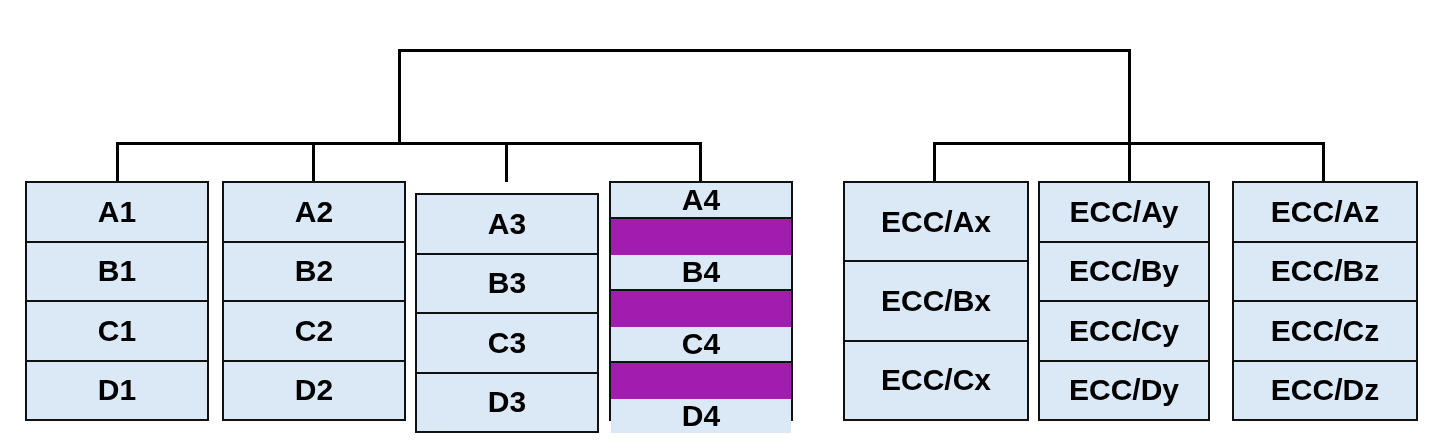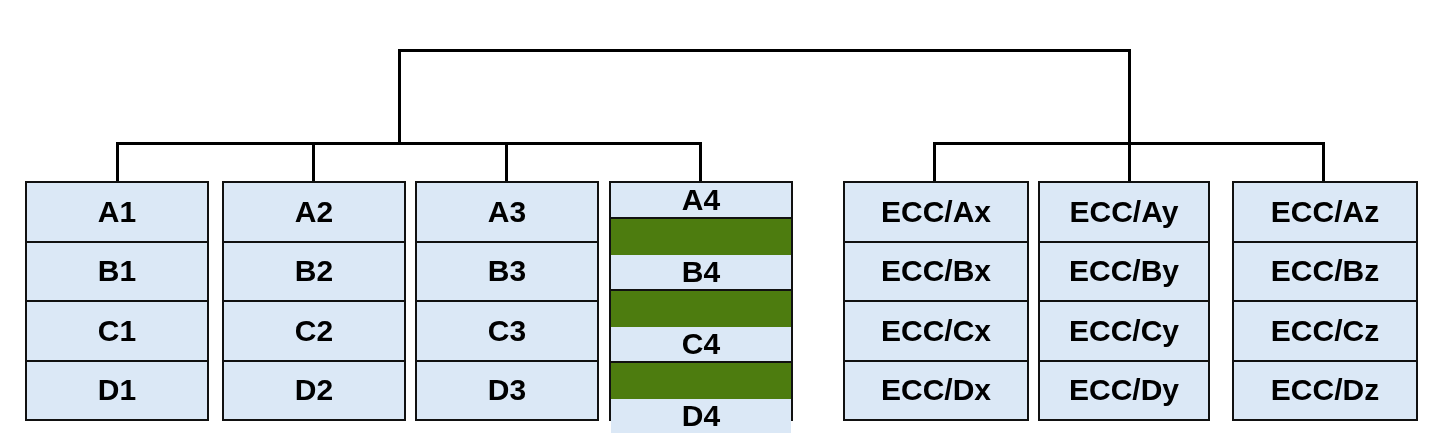--- a/index.html
+++ b/index.html
@@ -35,25 +35,25 @@
   
   .tbl {
     position: absolute;
     top: 181px;
     width: 184px;
     height: 240px;
     box-sizing: border-box;
     border: 2px solid #111111;
     display: flex;
     flex-direction: column;
-    background: #4d7c0f;
+    background: #a21caf;
   }
   .t1 { left: 25px; }
   .t2 { left: 222px; }
-  .t3 { left: 415px; }
+  .t3 { left: 415px; margin-top: 12px; }
   .t4 { left: 609px; gap: 36px; }
   .t5 { left: 843px; width: 186px; }
   .t6 { left: 1038px; width: 172px; }
   .t7 { left: 1232px; width: 186px; }
   .cell {
     flex: 1;
     background: #dbe8f6;
     border-bottom: 2px solid #111111;
     display: flex;
     align-items: center;
@@ -104,21 +104,20 @@
     <div class="cell">A4</div>
     <div class="cell">B4</div>
     <div class="cell">C4</div>
     <div class="cell">D4</div>
   </div>
 
   <div class="tbl t5">
     <div class="cell">ECC/Ax</div>
     <div class="cell">ECC/Bx</div>
     <div class="cell">ECC/Cx</div>
-    <div class="cell">ECC/Dx</div>
   </div>
   <div class="tbl t6">
     <div class="cell">ECC/Ay</div>
     <div class="cell">ECC/By</div>
     <div class="cell">ECC/Cy</div>
     <div class="cell">ECC/Dy</div>
   </div>
   <div class="tbl t7">
     <div class="cell">ECC/Az</div>
     <div class="cell">ECC/Bz</div>

